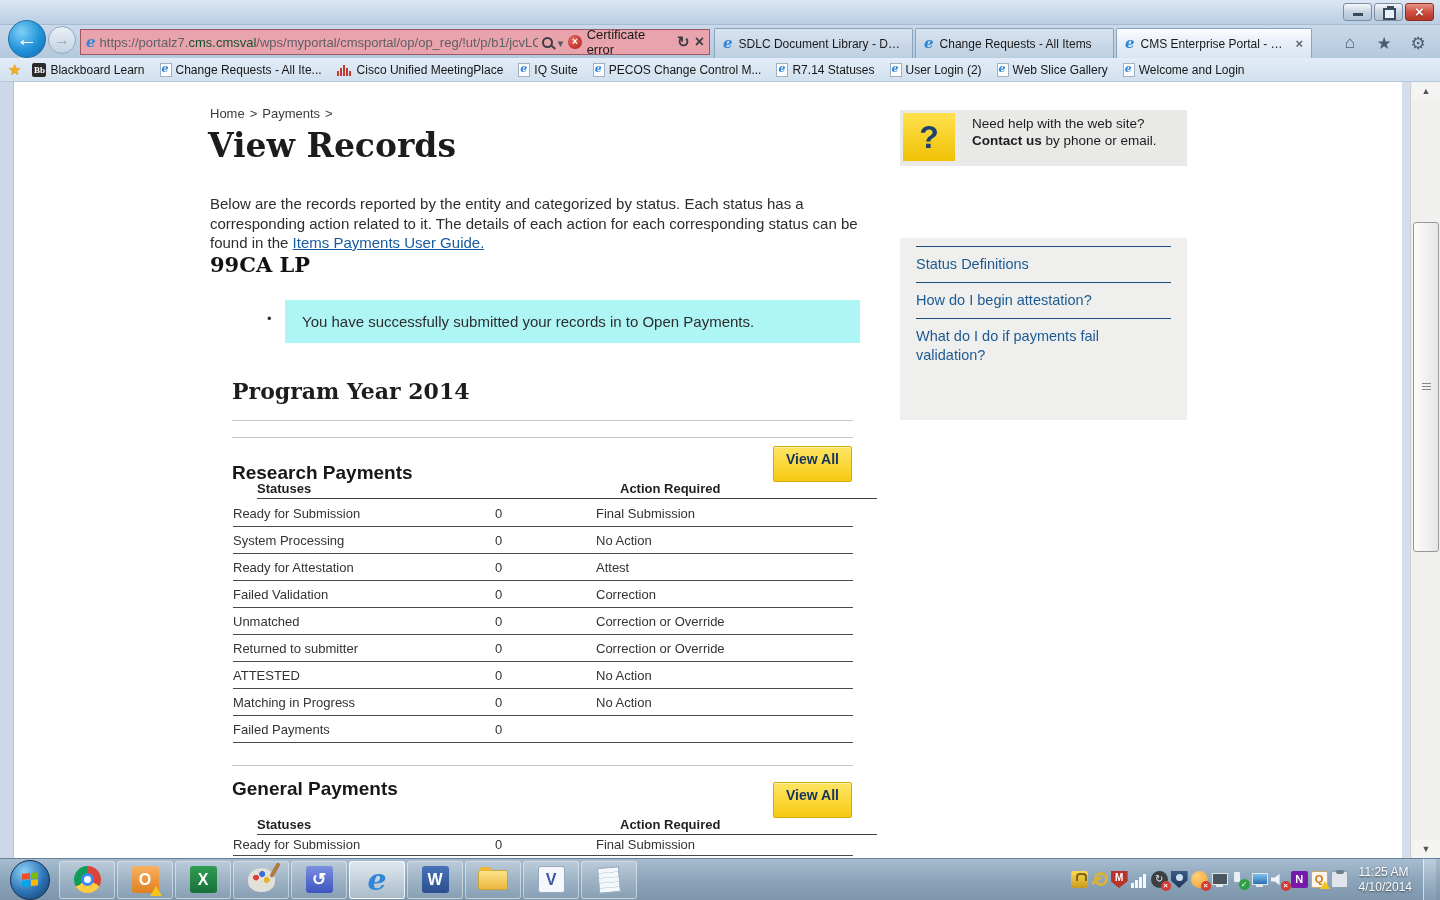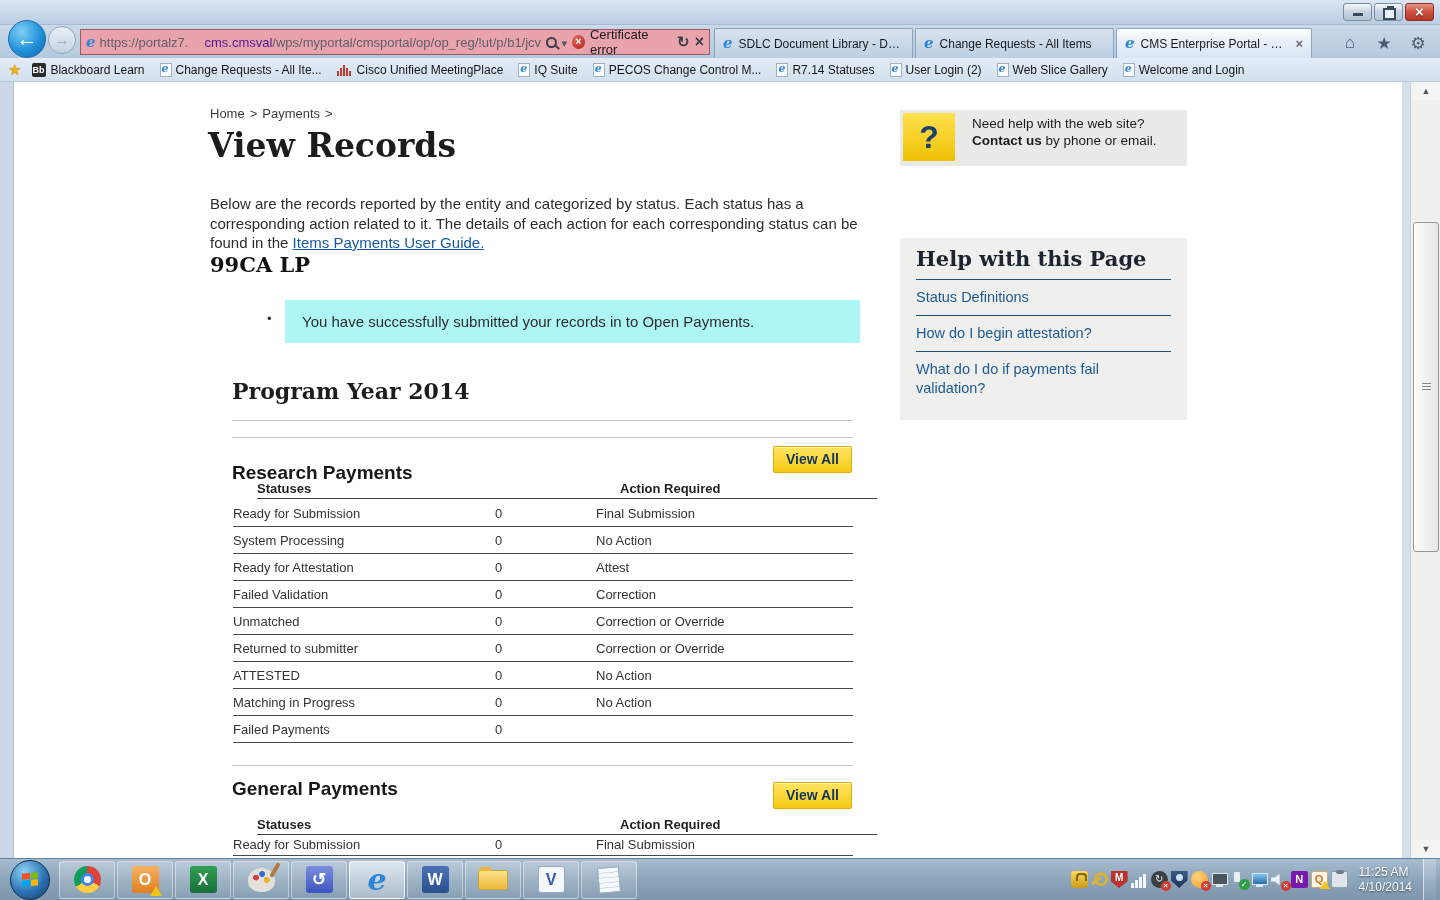--- a/index.html
+++ b/index.html
@@ -23,21 +23,21 @@
   .navcircle { position:absolute; border-radius:50%; display:flex; align-items:center; justify-content:center; }
   .back { left:8px; top:-5px; width:38px; height:38px; border:1px solid #1e6ea6;
     background:radial-gradient(circle at 35% 30%, #7fd0f7, #2191d8 55%, #0f6cb4); color:#fff; font-size:21px; font-weight:bold; z-index:3; }
   .fwd { left:48px; top:1px; width:28px; height:28px; border:1px solid #93a9bd;
     background:linear-gradient(#e9f0f7,#c4d3e1); color:#93a9bd; font-size:16px; font-weight:bold; z-index:2; }
 
   .urlbar { position:absolute; left:80px; top:4px; width:630px; height:26px;
     background:#e9a3ad; border:1px solid #9b5a62; display:flex; align-items:center; padding:0 5px; gap:4px; }
   .ie-e { font-family:"DejaVu Serif", serif; font-style:italic; font-weight:bold; color:#2e86d8; font-size:15px; line-height:1; }
   .url-text { font-size:13px; white-space:nowrap; overflow:hidden; }
-  .url-gray { color:#5f5f66; } .url-domain { color:#4c1d95;margin-left:16px; }
+  .url-gray { color:#5f5f66; } .url-domain { color:#14532d; }
   .url-controls { margin-left:auto; display:flex; align-items:center; gap:5px; }
   .mag { width:11px; height:11px; border:2px solid #3d3d44; border-radius:50%; position:relative; }
   .mag::after { content:""; position:absolute; width:6px; height:2px; background:#3d3d44; right:-5px; bottom:-2px; transform:rotate(40deg); }
   .caret::before { content:"▾"; color:#55555c; font-size:11px; }
   .certbadge { display:flex; align-items:center; gap:5px; }
   .certdot { width:14px; height:14px; border-radius:50%; background:radial-gradient(circle at 35% 30%, #e06a60, #b51f14); color:#fff; font-size:10px; font-weight:bold; text-align:center; line-height:14px; }
   .certtext { font-size:13px; color:#1a1a1a; }
   .g-refresh::before { content:"↻"; color:#3d3d44; font-size:15px; font-weight:bold; }
   .g-x::before { content:"×"; color:#3d3d44; font-size:16px; font-weight:bold; }
 
@@ -50,21 +50,21 @@
   .tab .tclose::before { content:"×"; color:#666; font-size:13px; font-weight:bold; }
   .navicons { position:absolute; right:10px; top:6px; display:flex; gap:10px; }
   .navico { width:24px; height:24px; display:flex; align-items:center; justify-content:center; color:#4a5d70; font-size:17px; }
   .g-home::before { content:"⌂"; } .g-star::before { content:"★"; } .g-gear::before { content:"⚙"; }
 
   .favbar { position:absolute; top:58px; left:0; width:100%; height:24px;
     background:linear-gradient(#e3ecf7,#d2e0ef); border-bottom:1px solid #b7c8da;
     display:flex; align-items:center; padding:0 8px; gap:7px; font-size:12px; color:#161616; }
   .favitem { display:flex; align-items:center; gap:4px; padding:0 4px; white-space:nowrap; }
   .goldstar::before { content:"★"; color:#f2b01e; font-size:15px; text-shadow:0 0 1px #a87400; }
-  .bb { width:14px; height:14px; background:#2a2a2a; color:#fff; border-radius:2px; font-size:9px; font-weight:bold; text-align:left; line-height:14px; }
+  .bb { width:14px; height:14px; background:#2a2a2a; color:#fff; border-radius:2px; font-size:9px; font-weight:bold; text-align:center; line-height:14px;font-family:Liberation Serif, serif; }
   .cisco { width:16px; height:12px; background-image:
     linear-gradient(#c23a2e,#c23a2e),linear-gradient(#c23a2e,#c23a2e),linear-gradient(#c23a2e,#c23a2e),
     linear-gradient(#c23a2e,#c23a2e),linear-gradient(#c23a2e,#c23a2e);
     background-size:2px 5px,2px 8px,2px 11px,2px 8px,2px 5px;
     background-position:0 bottom,3px bottom,6px bottom,9px bottom,12px bottom; background-repeat:no-repeat; }
   .iepage { position:relative; width:12px; height:14px; background:#fdfdfd; border:1px solid #9fb0c0; }
   .iepage::before { content:"e"; position:absolute; left:1px; top:-2px; font-family:"DejaVu Serif",serif; font-style:italic; font-weight:bold; color:#2e86d8; font-size:11px; }
 
   
   .viewport { position:absolute; top:82px; left:0; width:1440px; height:776px; background:#fff; overflow:hidden; }
@@ -87,21 +87,21 @@
   .entity { position:absolute; left:210px; top:170px; font-family:"DejaVu Serif", serif; font-weight:bold; font-size:21px; color:#111; }
 
   .bullet { position:absolute; left:267px; top:229px; font-size:13px; color:#333; }
   .successbox { position:absolute; left:285px; top:218px; width:575px; height:43px; background:#aef5f5;
     display:flex; align-items:center; padding-left:17px; font-size:15px; color:#2e2e2e; }
 
   .progyear { position:absolute; left:232px; top:296px; font-family:"DejaVu Serif", serif; font-weight:bold; font-size:22px; color:#1d1d1d; }
   .hline { position:absolute; left:232px; width:621px; border-top:1px solid #c6c6c6; }
 
   .sechead { position:absolute; left:232px; font-size:19px; font-weight:bold; color:#171717; }
-  .viewall { position:absolute; left:773px; width:79px; height:27px; border:1px solid #d8ac04; border-radius:2px;
+  .viewall { position:absolute; left:773px; width:79px; height:36px; border:1px solid #d8ac04; border-radius:2px;
     background:linear-gradient(#ffe565,#f6ca12); box-shadow:inset 0 1px 0 #fff3ad;
     font-size:14px; font-weight:bold; color:#14355f; text-align:center; line-height:25px; }
 
   .tblhead { position:absolute; left:233px; width:620px; height:18px; display:flex;
     border-bottom:1px solid #3f3f3f; font-size:13px; font-weight:bold; color:#1f1f1f;margin-left:24px; }
   .tbl { position:absolute; left:233px; width:620px; }
   .trow { display:flex; height:27px; align-items:center; border-bottom:1px solid #4a4a4a; font-size:13px; color:#333; }
   .c-status { width:262px; } .c-count { width:101px; } .c-action { flex:1; }
 
   
@@ -392,21 +392,20 @@
       <div class="sideicon">
           <span class="q">?</span>
         </div>
       <div class="sidetext">
         <span>Need help with the web site? </span><b>Contact us</b><span> by phone or email.</span>
       </div>
     </div>
 
 
     <div class="helppanel">
-      <div class="helptitle">Help with this Page</div>
       <div class="helpdiv"></div>
       <div class="helplink">Status Definitions</div>
       <div class="helpdiv"></div>
       <div class="helplink">How do I begin attestation?</div>
       <div class="helpdiv"></div>
       <div class="helplink" style="width:230px">What do I do if payments fail validation?</div>
     </div>
 
     <div class="scrollbar">
       <div class="sb-btn sb-up"></div>

